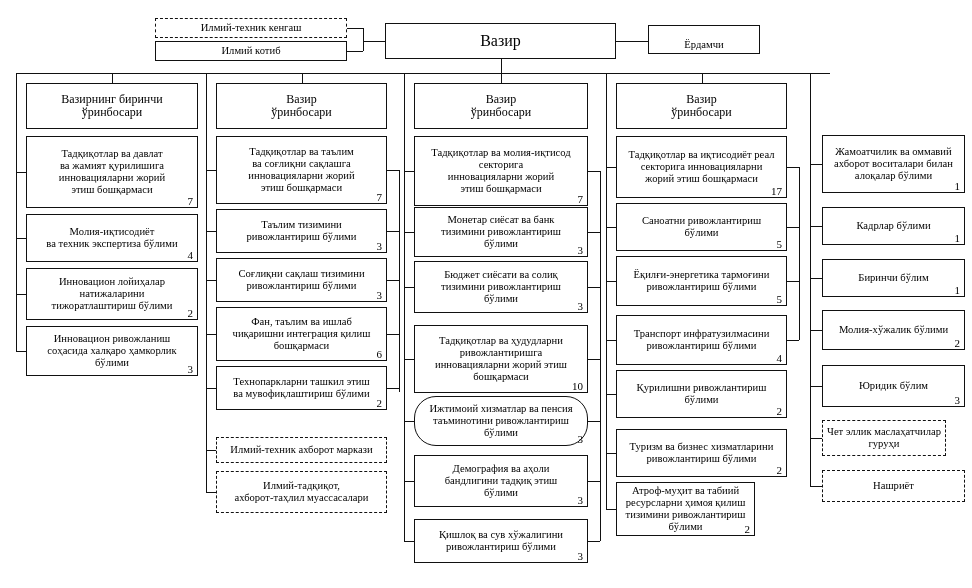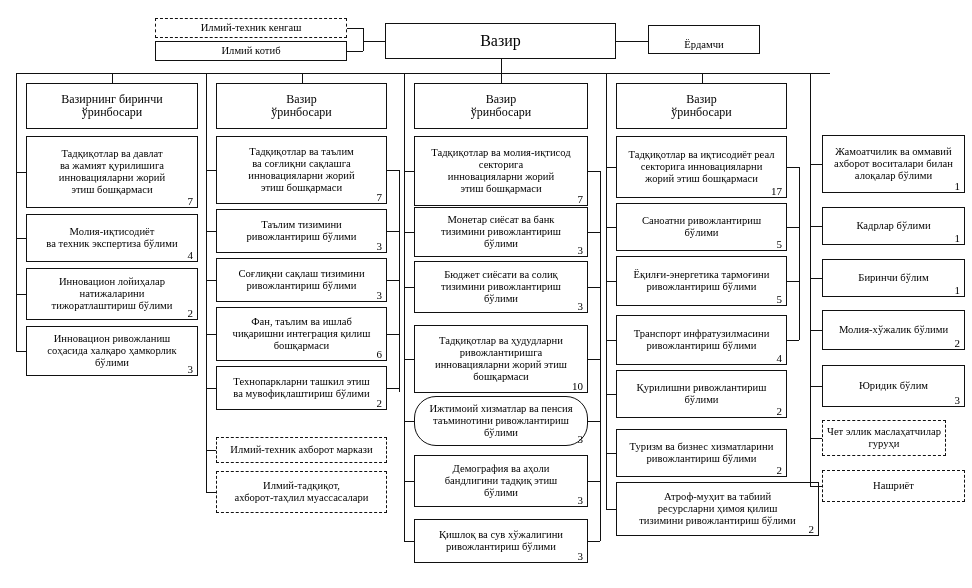--- a/index.html
+++ b/index.html
@@ -192,21 +192,21 @@
     <div class="box f11" style="left:616px;top:370px;width:171px;height:48px;">
       <span class="txt">Қурилишни ривожлантириш<br>бўлими</span>
       <span class="cnt">2</span>
     </div>
     <div class="ln" style="left:606px;top:394px;width:10px;height:1.4px;"></div>
     <div class="box f11" style="left:616px;top:429px;width:171px;height:48px;">
       <span class="txt">Туризм ва бизнес хизматларини<br>ривожлантириш бўлими</span>
       <span class="cnt">2</span>
     </div>
     <div class="ln" style="left:606px;top:453px;width:10px;height:1.4px;"></div>
-    <div class="box f11" style="left:616px;top:482px;width:203px;height:54px;">
+    <div class="box f11" style="left:616px;top:482px;width:139px;height:54px;">
       <span class="txt">Атроф-муҳит ва табиий<br>ресурсларни ҳимоя қилиш<br>тизимини ривожлантириш бўлими</span>
       <span class="cnt">2</span>
     </div>
     <div class="ln" style="left:606px;top:509px;width:10px;height:1.4px;"></div>
     <div class="ln" style="left:810px;top:73px;width:1.4px;height:413px;"></div>
     <div class="box f11" style="left:822px;top:135px;width:143px;height:58px;">
       <span class="txt">Жамоатчилик ва оммавий<br>ахборот воситалари билан<br>алоқалар бўлими</span>
       <span class="cnt">1</span>
     </div>
     <div class="ln" style="left:810px;top:164px;width:12px;height:1.4px;"></div>

